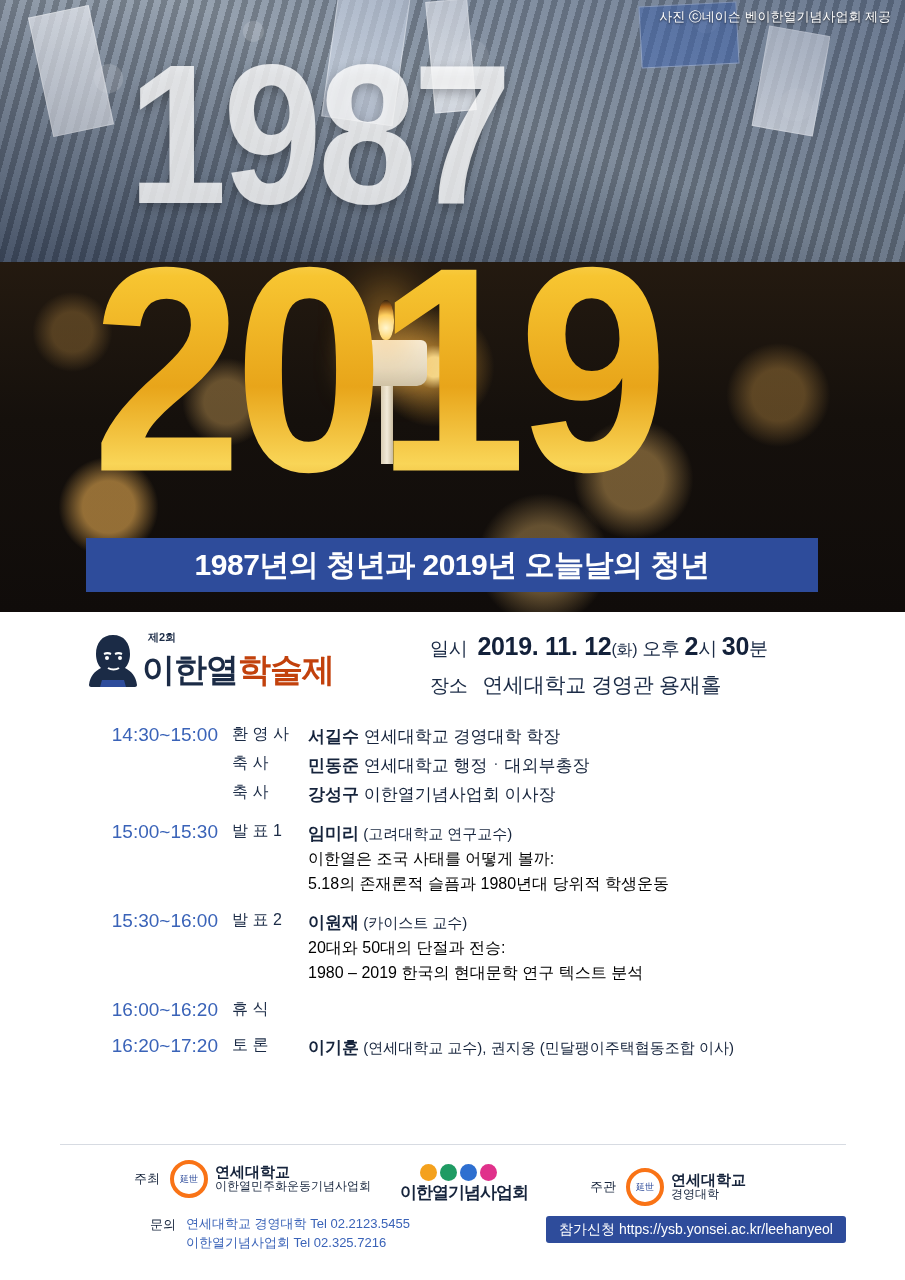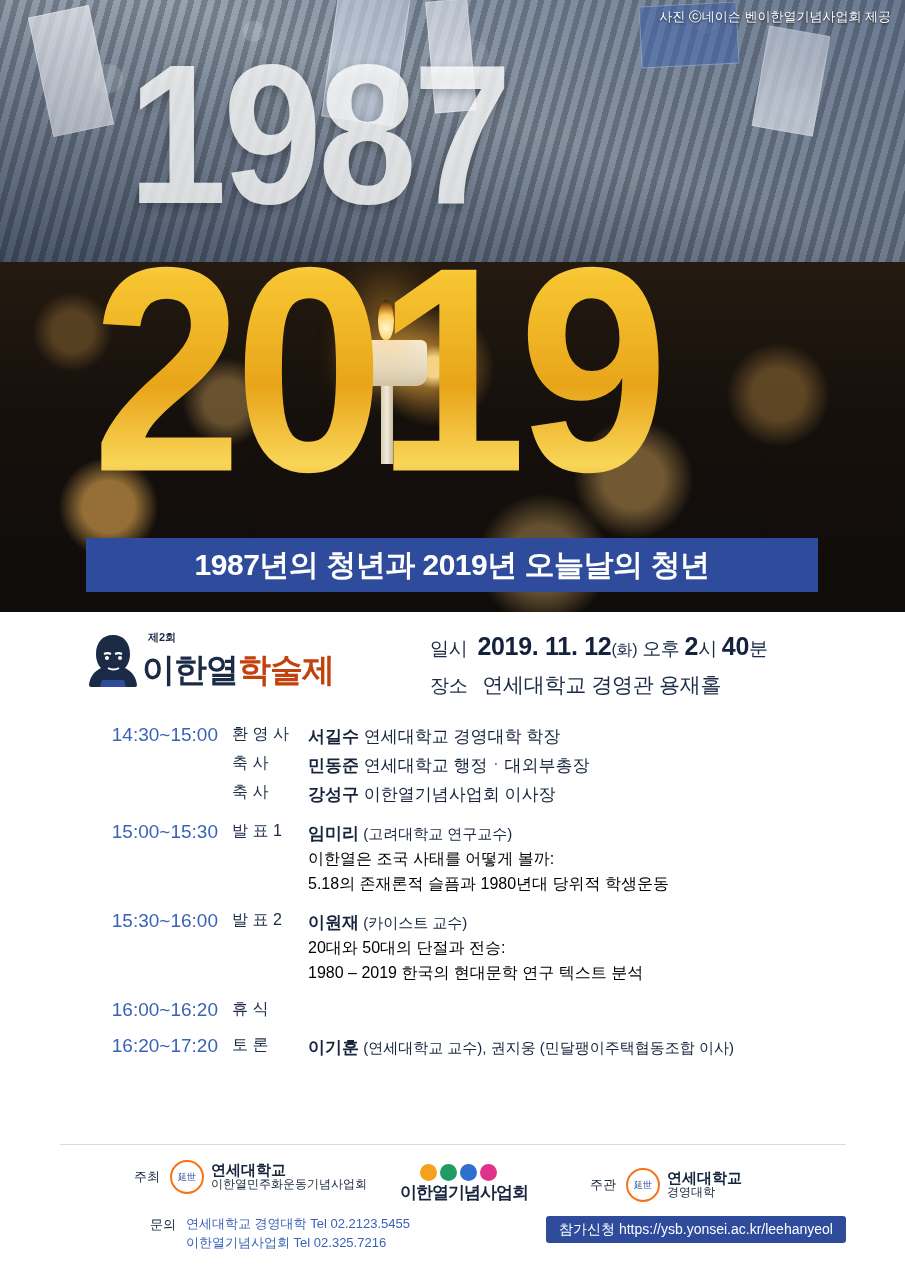--- a/index.html
+++ b/index.html
@@ -205,21 +205,21 @@
 
   
   .footer { position: absolute; left: 0; top: 548px; width: 905px; }
   .org-row {
     position: absolute; left: 134px; top: 0px;
     display: flex; align-items: center;
   }
   .tag { color: #16243c; font-size: 13px; margin-right: 10px; }
   .ysp-seal {
     width: 30px; height: 30px; border-radius: 50%;
-    border: 2px solid #f97316; margin-right: 7px;
+    border: 4px solid #f97316; margin-right: 7px;
     display: flex; align-items: center; justify-content: center;
     font-size: 9px; color: #2e4c9b;
   }
   .org-text { line-height: 15px; }
   .org-text .n1 { font-size: 15px; font-weight: bold; color: #16243c; }
   .org-text .n2 { font-size: 12px; color: #16243c; }
 
   .dots { display: flex; align-items: center; margin-right: 8px; }
   .dot { width: 17px; height: 17px; border-radius: 50%; margin-right: 3px; }
   .d1 { background: #f4a11d; }
@@ -288,21 +288,21 @@
       <span>이한열</span><span class="gold">학술제</span>
     </div>
   </div>
 
   <div class="when-where">
     <div class="ww-line">
       <span class="lbl">일시</span>
       &nbsp;<b>2019. 11. 12</b><span class="sm">(화)</span>
       <span>오후</span>
       <b>2</b><span>시</span>
-      <b>40</b><span>분</span>
+      <b>30</b><span>분</span>
     </div>
     <div class="ww-line">
       <span class="lbl">장소</span>
       &nbsp;&nbsp;<span style="font-size:21px;">연세대학교 경영관 용재홀</span>
     </div>
   </div>
 
   <div class="program">
 
 

